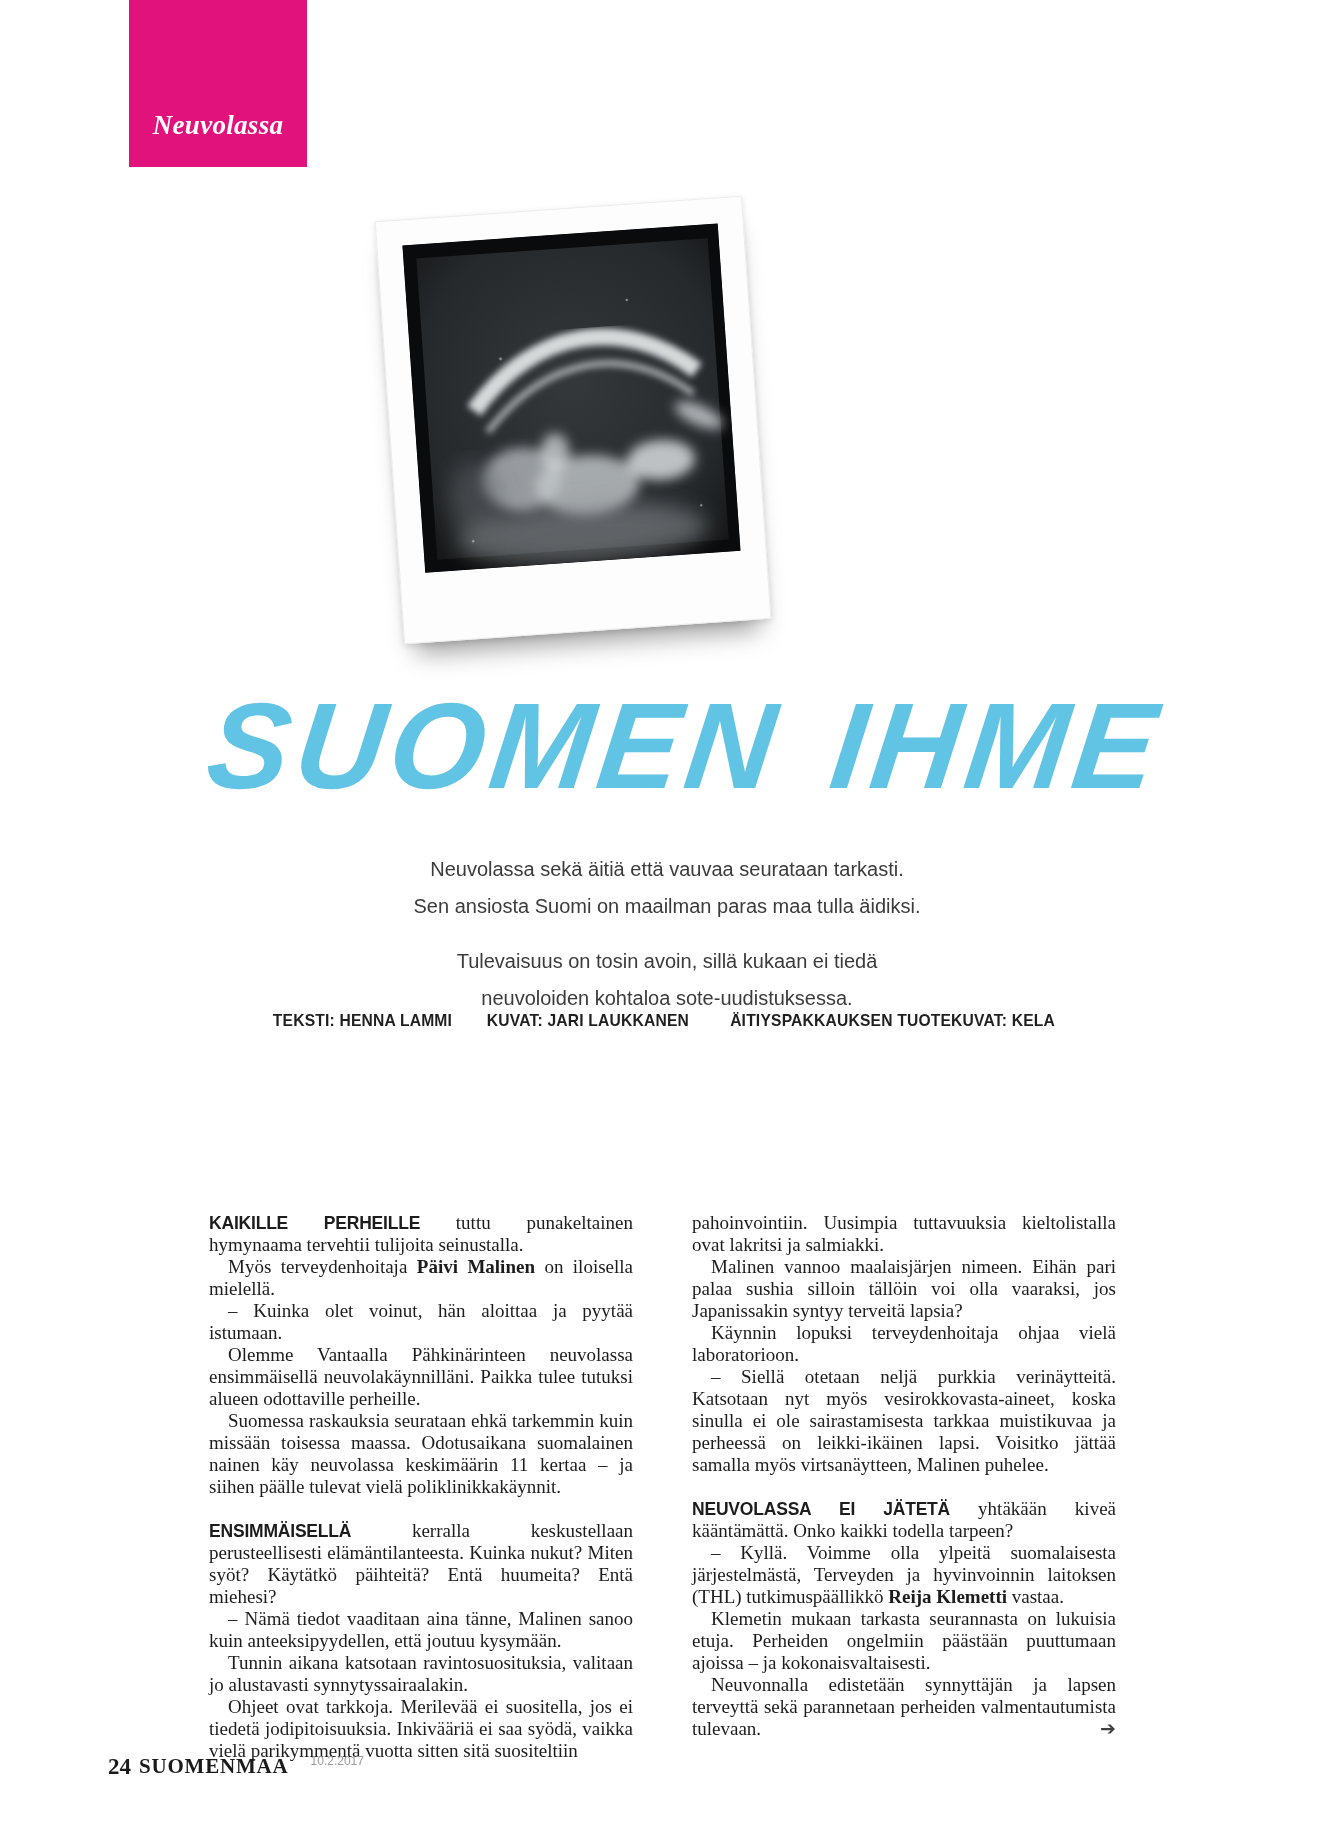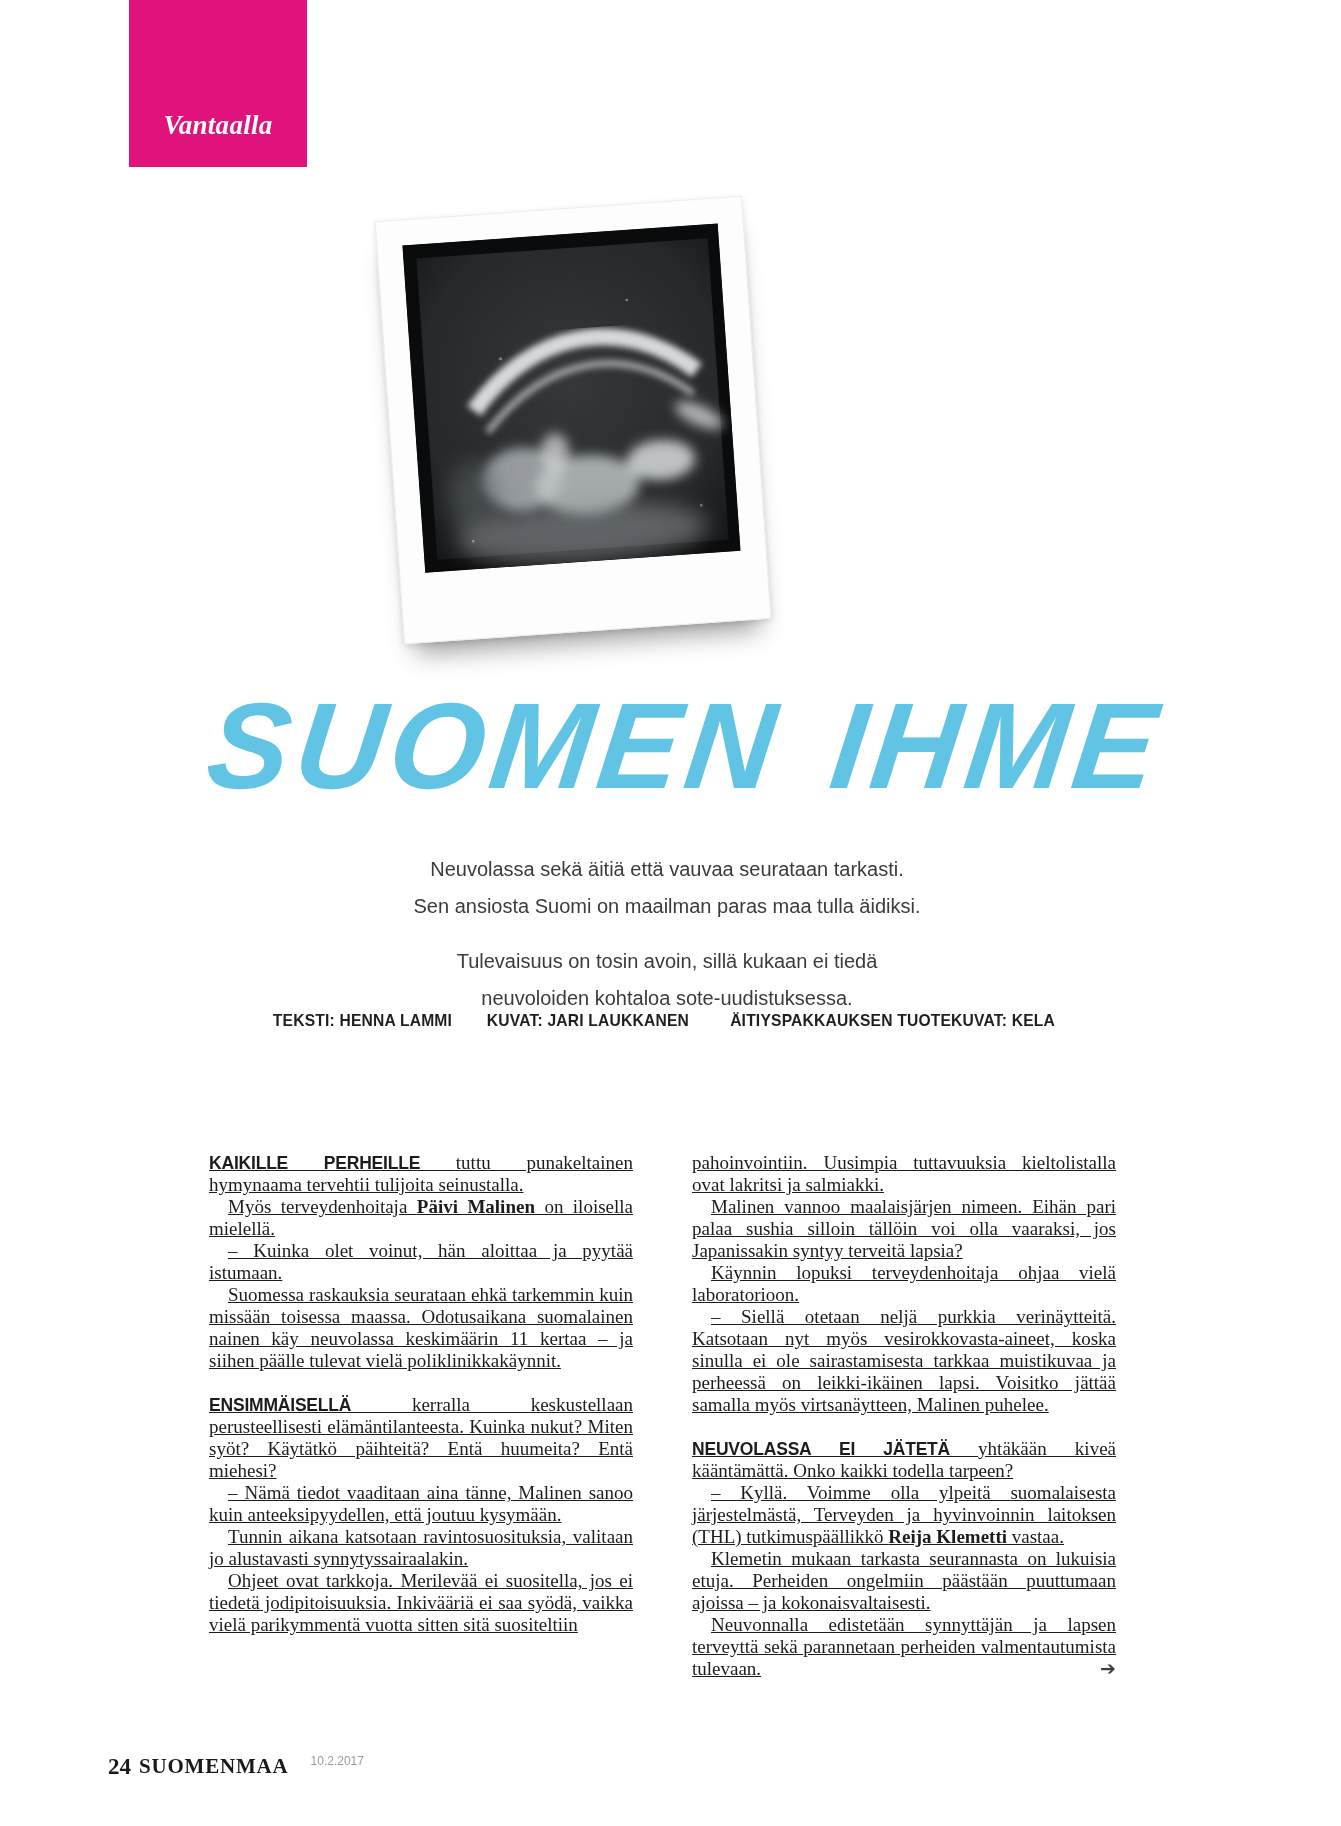--- a/index.html
+++ b/index.html
@@ -28,22 +28,22 @@
          letter-spacing:6px;word-spacing:12px;white-space:nowrap;transform:skewX(-7deg);}
   .standfirst{font-family:"Liberation Sans",sans-serif;color:#3b3b3b;
               font-size:20px;line-height:37px;}
   .sf1{top:851px;} .sf2{top:943px;text-align:center;}
   .byline{top:1011px;font-family:"Liberation Sans",sans-serif;color:#1f1f1f;
           font-size:17px;letter-spacing:.2px;display:flex;justify-content:center;gap:18px;
           font-weight:700;}
   .byline div{transform:scaleX(.92);transform-origin:center;}
 
   
-  .col{position:absolute;top:1152px;width:424px;font-size:19px;line-height:22px;
-       text-align:justify;color:#1c1c1c;text-decoration:underline;}
+  .col{position:absolute;top:1212px;width:424px;font-size:19px;line-height:22px;
+       text-align:justify;color:#1c1c1c;}
   .col-left{left:209px;} .col-right{left:692px;}
   .col p{margin:0;position:relative;}
   .col p.indent{text-indent:19px;}
   .col p.section{margin-top:22px;}
   .lead{font-family:"Liberation Sans",sans-serif;font-weight:700;font-size:17.5px;
         letter-spacing:-.2px;}
   .name-bold{font-weight:700;}
   .arrow{position:absolute;right:0;bottom:1px;color:#3f3f3f;font-style:normal;
          font-family:"DejaVu Sans",sans-serif;font-size:19px;text-indent:0;}
 
@@ -52,21 +52,21 @@
   .footer .num{font-weight:700;font-size:23px;color:#1a1a1a;}
   .footer .mag{font-weight:700;font-size:21px;color:#1a1a1a;letter-spacing:.8px;margin-left:8px;}
   .footer .date{font-family:Liberation Sans, sans-serif;font-size:12px;color:#9b9b9b;margin-left:22px;}
 </style>
 </head>
 <body>
 
 <div class="page">
 
   <div class="kicker" style="background: rgb(226, 18, 124);">
-    <span class="kicker-label">Vantaalla</span>
+    <span class="kicker-label">Neuvolassa</span>
   </div>
 
   <div class="polaroid">
     <div class="photo">
       <svg width="316" height="328" viewBox="0 0 316 328">
         <defs>
           <filter id="b3">
               <feGaussianBlur stdDeviation="3"></feGaussianBlur>
             </filter>
           <filter id="b6">
@@ -123,20 +123,21 @@
   <div class="display-col byline">
       <div>TEKSTI: HENNA LAMMI</div>
       <div>KUVAT: JARI LAUKKANEN</div>
       <div>ÄITIYSPAKKAUKSEN TUOTEKUVAT: KELA</div>
     </div>
 
   <div class="col col-left">
       <p><span class="lead">KAIKILLE PERHEILLE </span><span>tuttu punakeltainen hymynaama tervehtii tulijoita seinustalla.</span></p>
       <p class="indent"><span>Myös terveydenhoitaja </span><span class="name-bold">Päivi Malinen</span><span> on iloisella mielellä.</span></p>
       <p class="indent"><span>– Kuinka olet voinut, hän aloittaa ja pyytää istumaan.</span></p>
+      <p class="indent"><span>Olemme Vantaalla Pähkinärinteen neuvolassa ensimmäisellä neuvolakäynnilläni. Paikka tulee tutuksi alueen odottaville perheille.</span></p>
       <p class="indent"><span>Suomessa raskauksia seurataan ehkä tarkemmin kuin missään toisessa maassa. Odotusaikana suomalainen nainen käy neuvolassa keskimäärin 11 kertaa – ja siihen päälle tulevat vielä poliklinikkakäynnit.</span></p>
       <p class="section"><span class="lead">ENSIMMÄISELLÄ </span><span>kerralla keskustellaan perusteellisesti elämäntilanteesta. Kuinka nukut? Miten syöt? Käytätkö päihteitä? Entä huumeita? Entä miehesi?</span></p>
       <p class="indent"><span>– Nämä tiedot vaaditaan aina tänne, Malinen sanoo kuin anteeksipyydellen, että joutuu kysymään.</span></p>
       <p class="indent"><span>Tunnin aikana katsotaan ravintosuosituksia, valitaan jo alustavasti synnytyssairaalakin.</span></p>
       <p class="indent"><span>Ohjeet ovat tarkkoja. Merilevää ei suositella, jos ei tiedetä jodipitoisuuksia. Inkivääriä ei saa syödä, vaikka vielä parikymmentä vuotta sitten sitä suositeltiin</span></p>
     </div>
 
   <div class="col col-right">
       <p><span>pahoinvointiin. Uusimpia tuttavuuksia kieltolistalla ovat lakritsi ja salmiakki.</span></p>
       <p class="indent"><span>Malinen vannoo maalaisjärjen nimeen. Eihän pari palaa sushia silloin tällöin voi olla vaaraksi, jos Japanissakin syntyy terveitä lapsia?</span></p>

